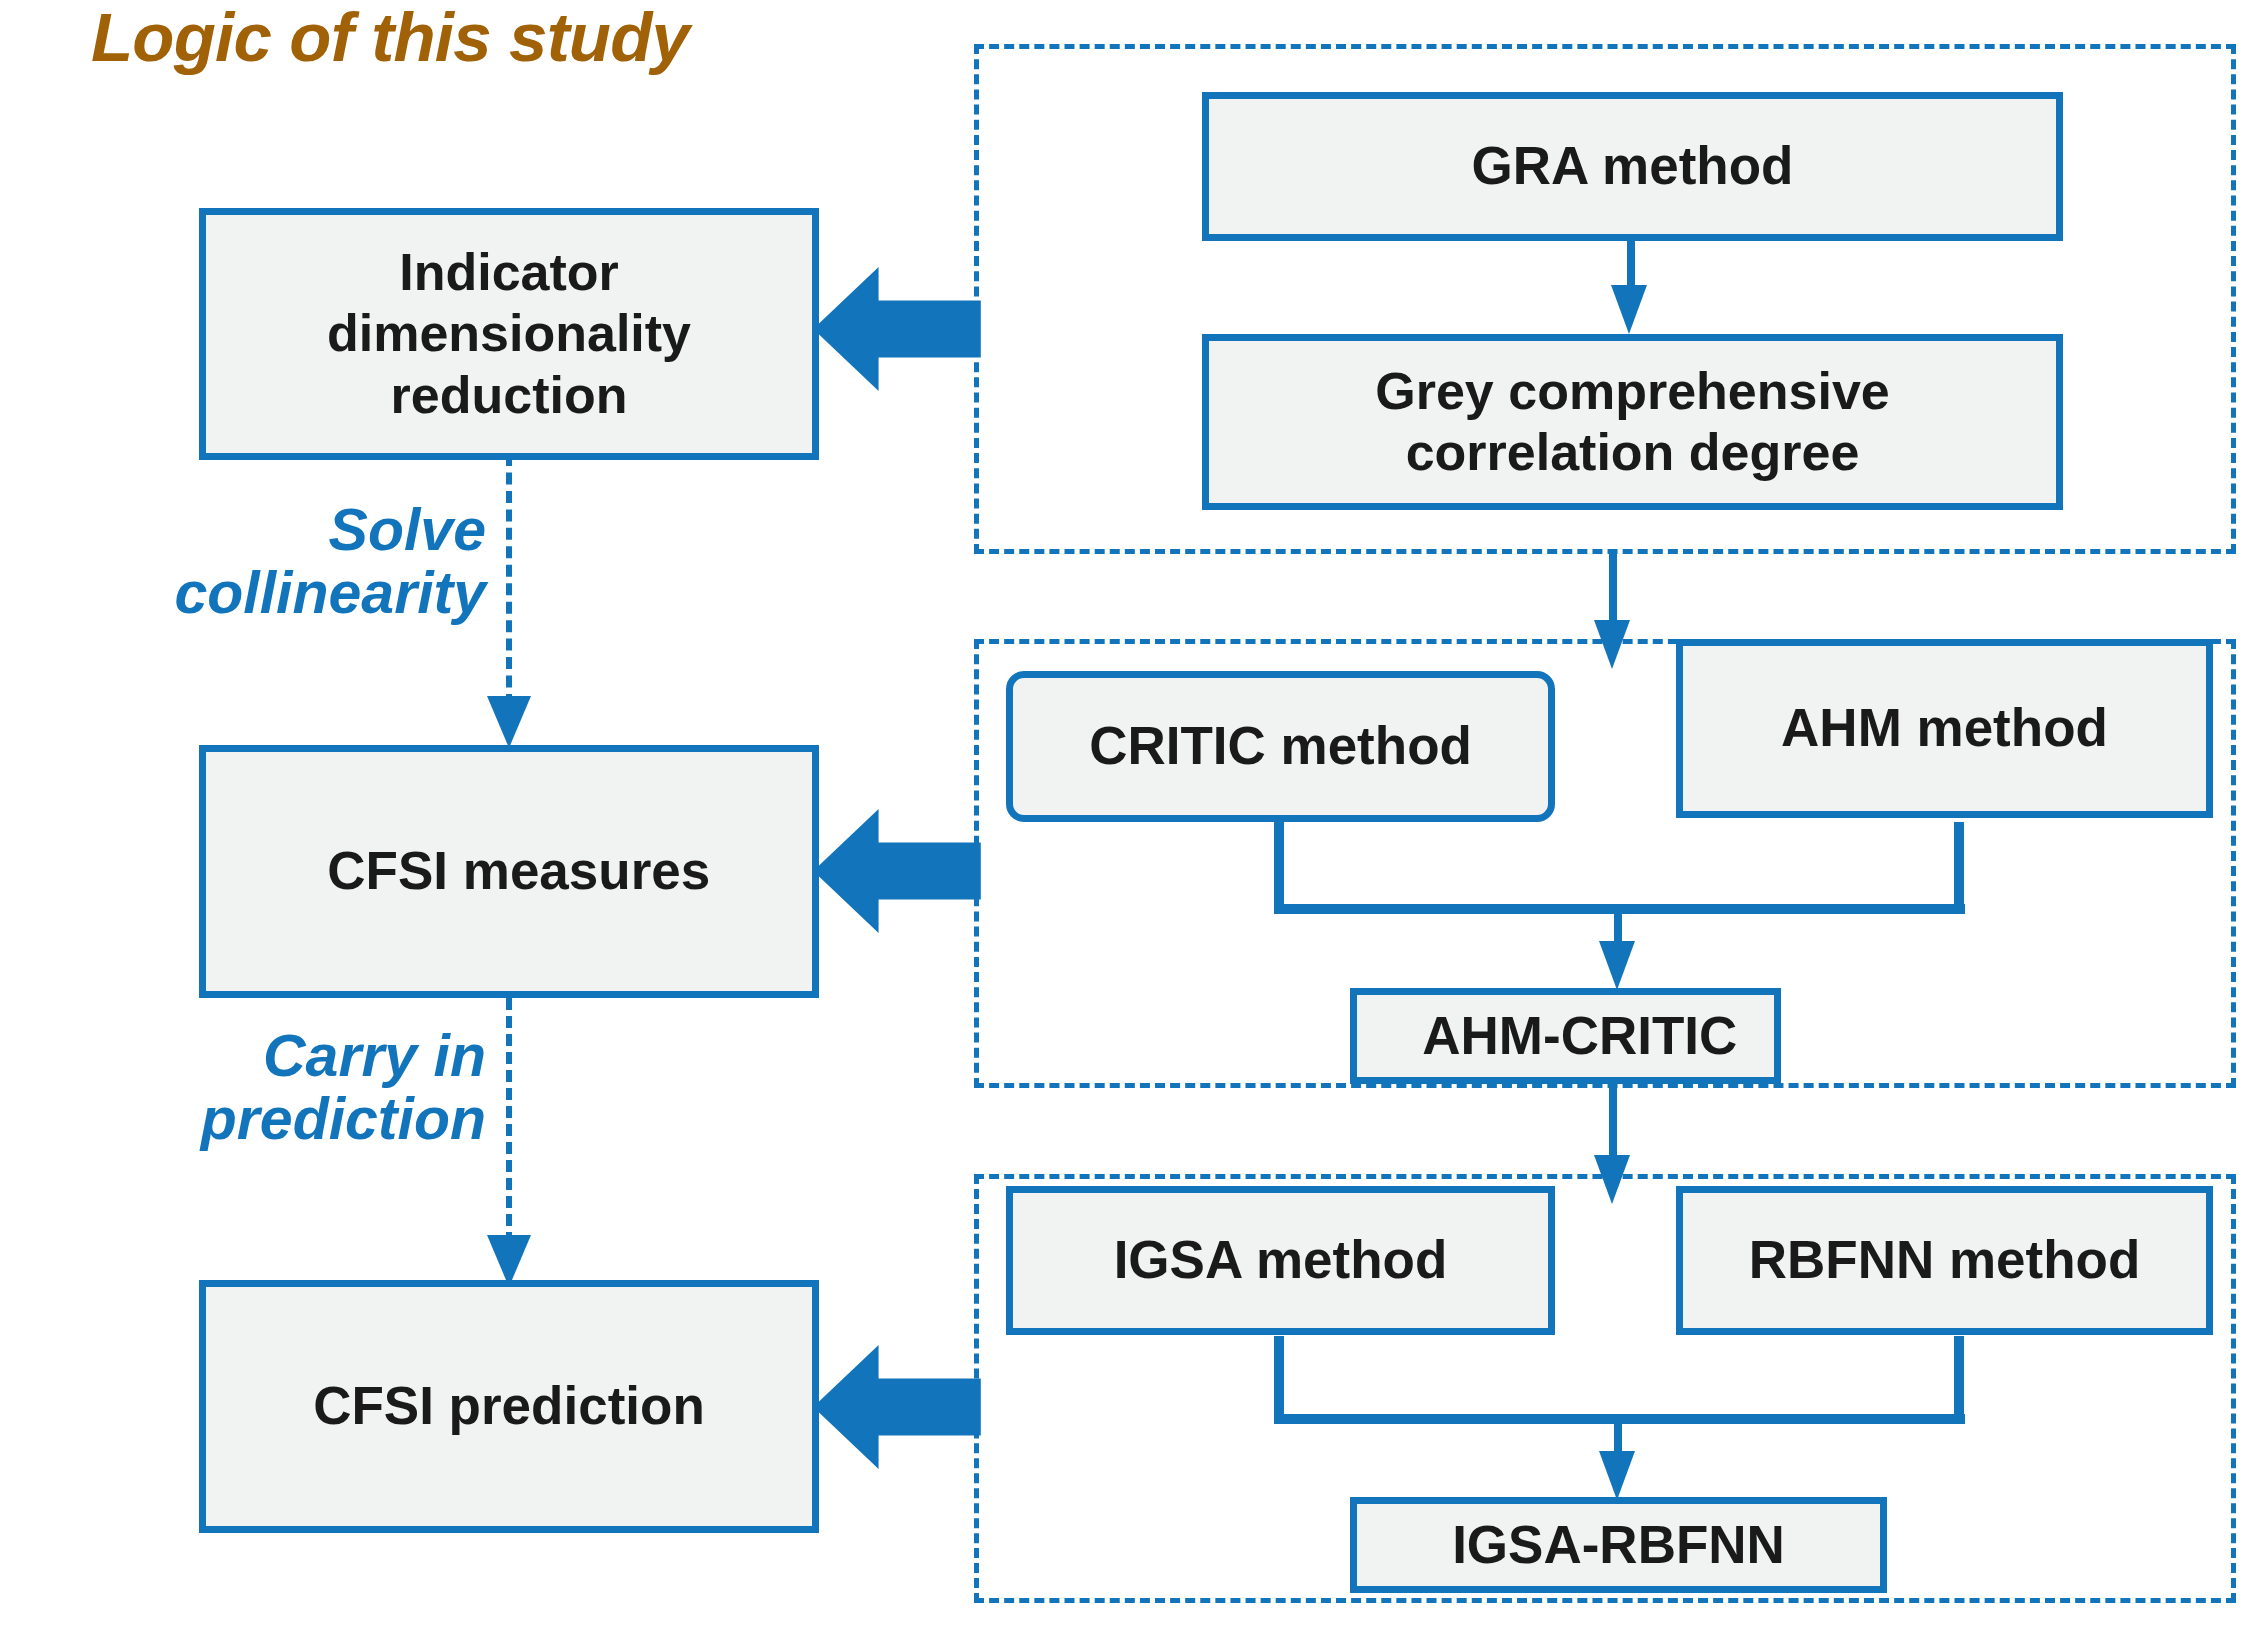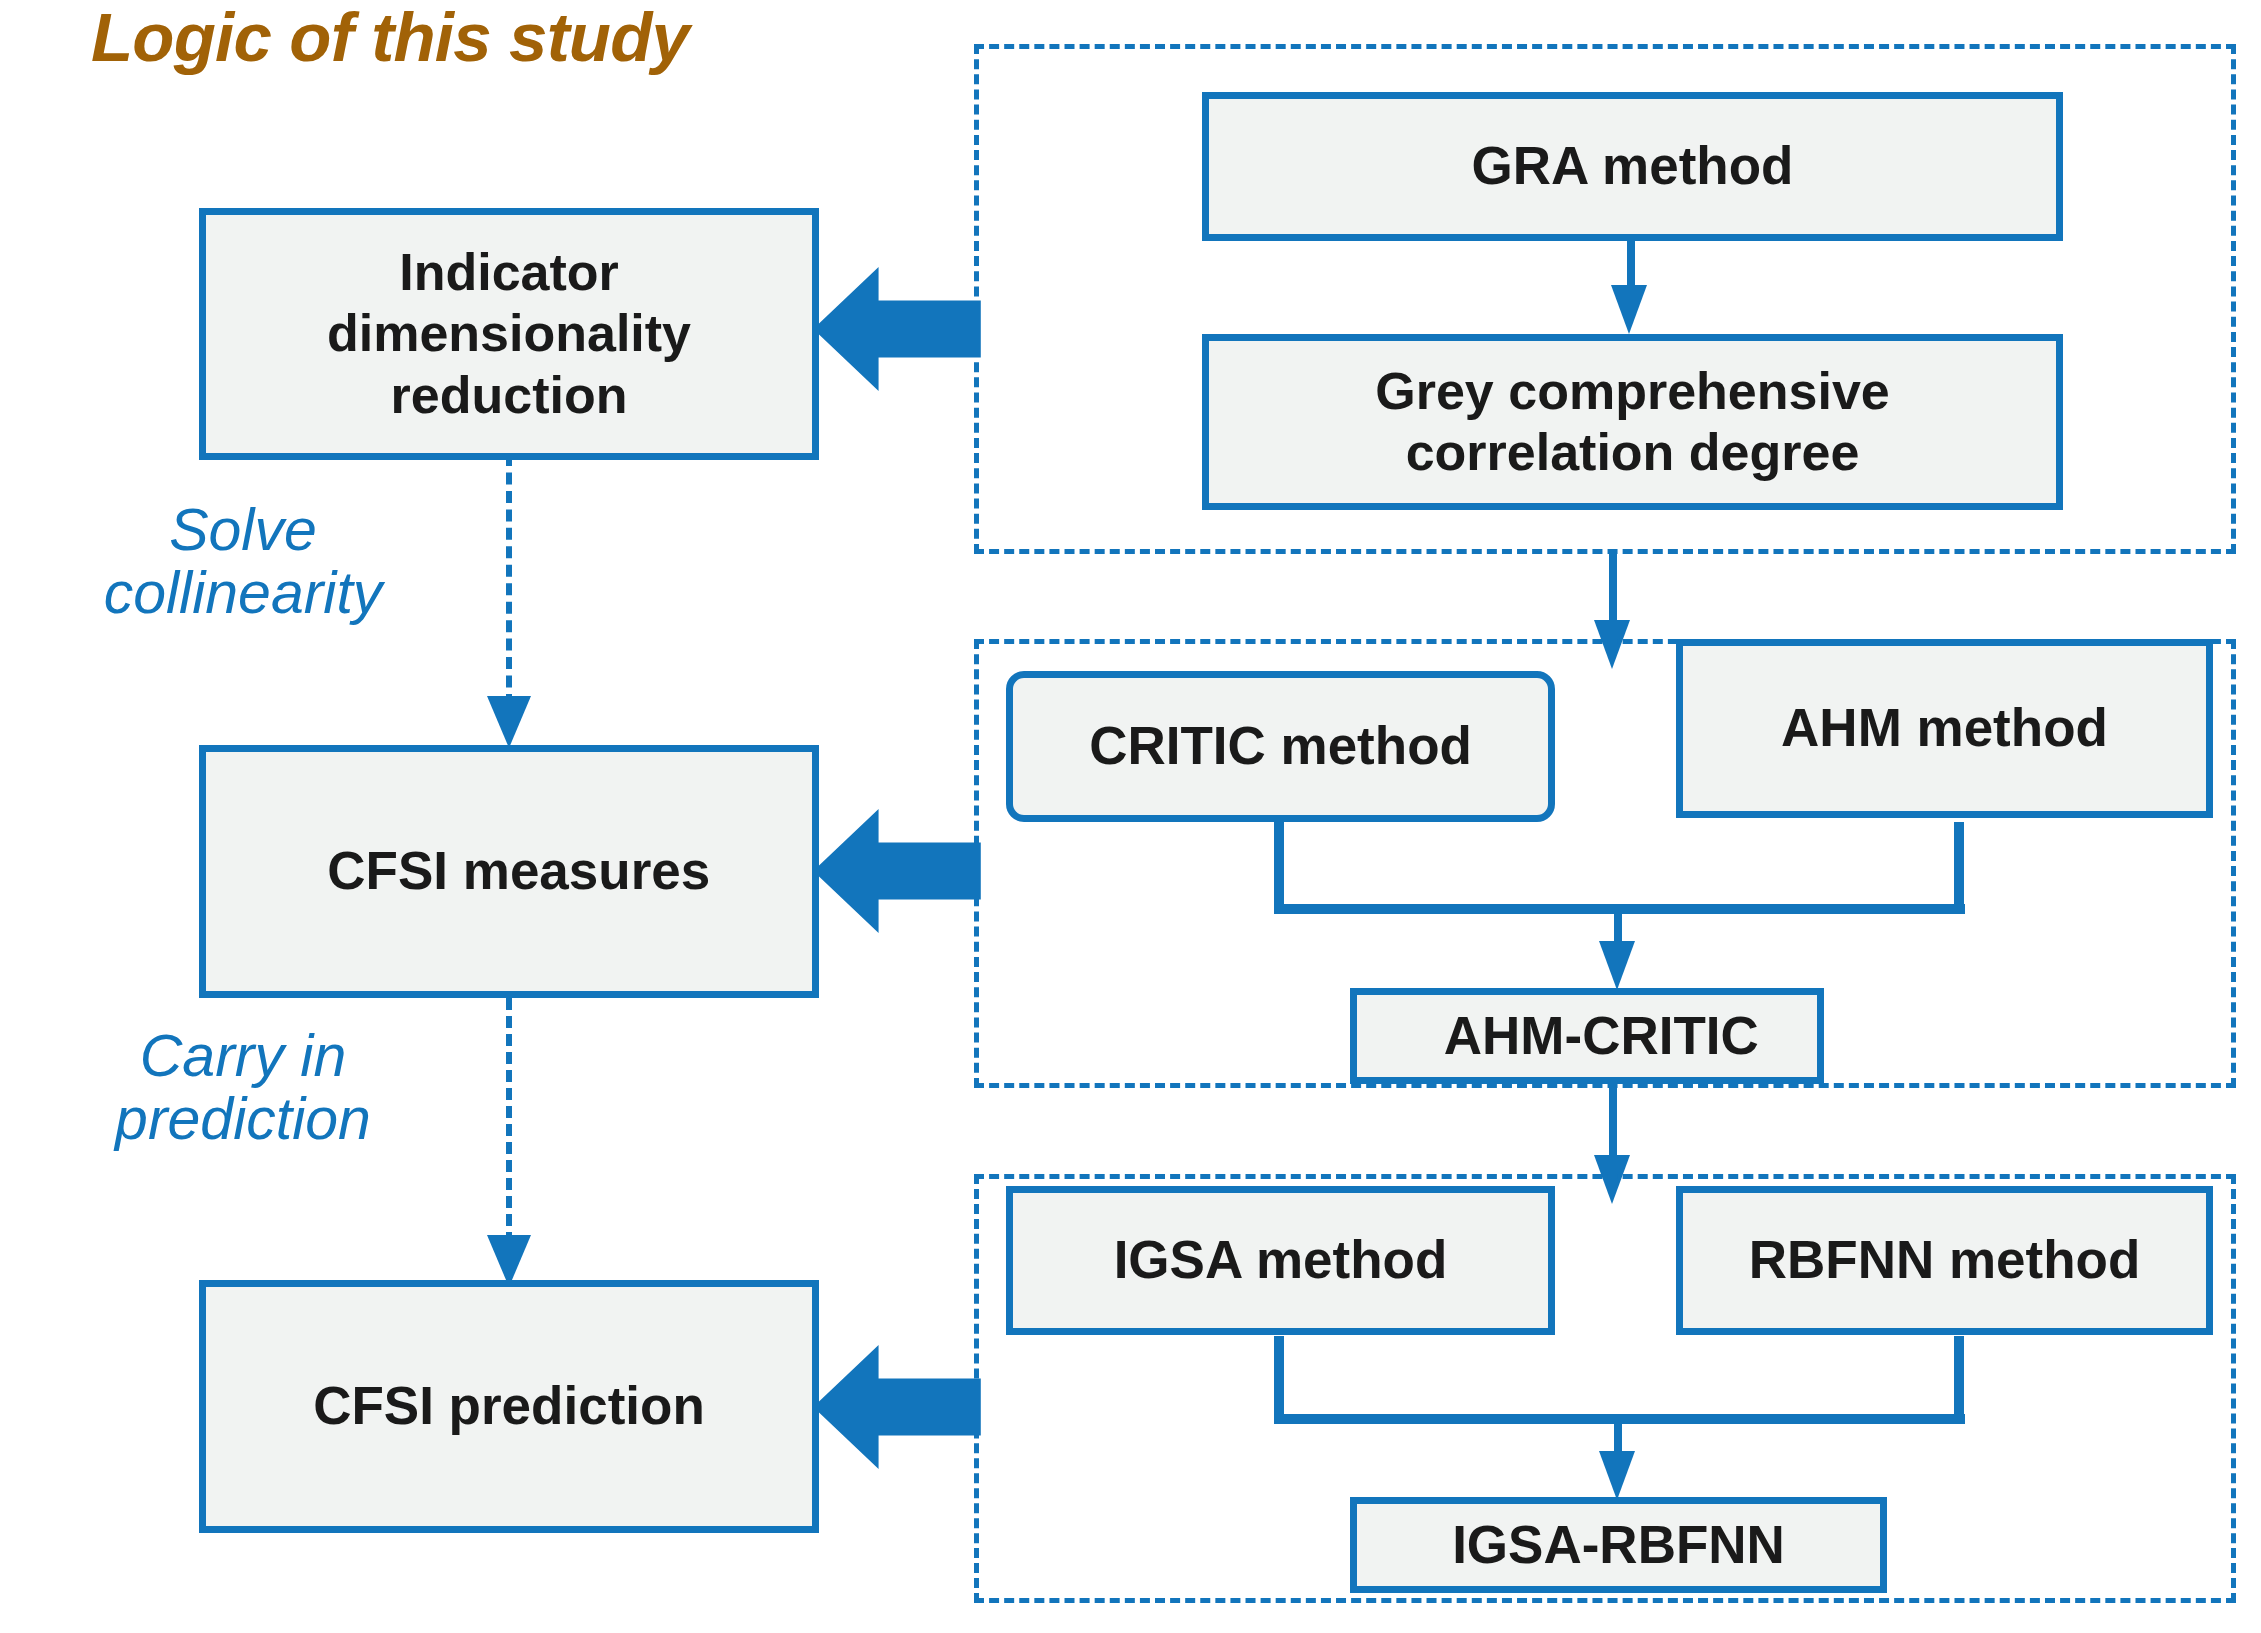--- a/index.html
+++ b/index.html
@@ -30,25 +30,25 @@
     color: #a16207;
     letter-spacing: -0.8px;
     line-height: 1.05;
     white-space: nowrap;
   }
 
   
   .stage-label {
     position: absolute;
     font-size: 59px;
-    font-weight: normal;
+    font-weight: bold;
     font-style: italic;
     color: #1275BC;
     line-height: 1.06;
-    text-align: center;
+    text-align: right;
   }
 
   
   .pbox {
     position: absolute;
     box-sizing: border-box;
     background: #F1F3F2;
     border: 7.5px solid #1275BC;
     display: flex;
     align-items: center;
@@ -160,21 +160,21 @@
   <div class="pbox" style="left:1006px; top:671px; width:549px; height:151px;border-radius:18px;">CRITIC method</div>
 
   <div class="pbox" style="left:1676px; top:639px; width:537px; height:179px;">AHM method</div>
 
   <div class="vline" style="left:1274px; top:822px; width:10px; height:87px;"></div>
   <div class="vline" style="left:1954px; top:822px; width:10px; height:87px;"></div>
   <div class="hline" style="left:1274px; top:904px; width:691px; height:10px;"></div>
   <div class="vline" style="left:1614px; top:912px; width:7.5px; height:35px;"></div>
   <div class="arrowhead-down slim" style="left:1599px; top:941px;"></div>
 
-  <div class="pbox" style="left:1350px; top:988px; width:474px; height:96px;padding-left:37px;">AHM-CRITIC</div>
+  <div class="pbox" style="left:1350px; top:988px; width:431px; height:96px;padding-left:37px;">AHM-CRITIC</div>
 
   <div class="block-arrow-left" style="left:813px; top:809px;">
     <svg width="168" height="124" viewBox="0 0 200 148">
       <path d="M0,74 L78,0 L78,40 L200,40 L200,108 L78,108 L78,148 Z" fill="#1275BC"></path>
     </svg>
   </div>
 
   <div class="vline" style="left:1609px; top:1088px; width:7.5px; height:74px;"></div>
   <div class="arrowhead-down slim" style="left:1594px; top:1155px;"></div>
 

